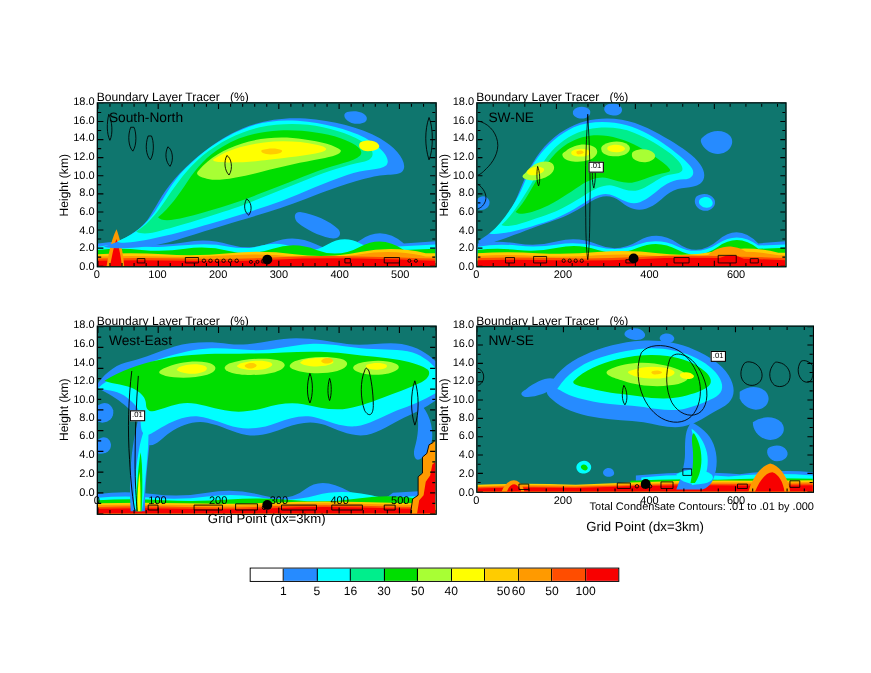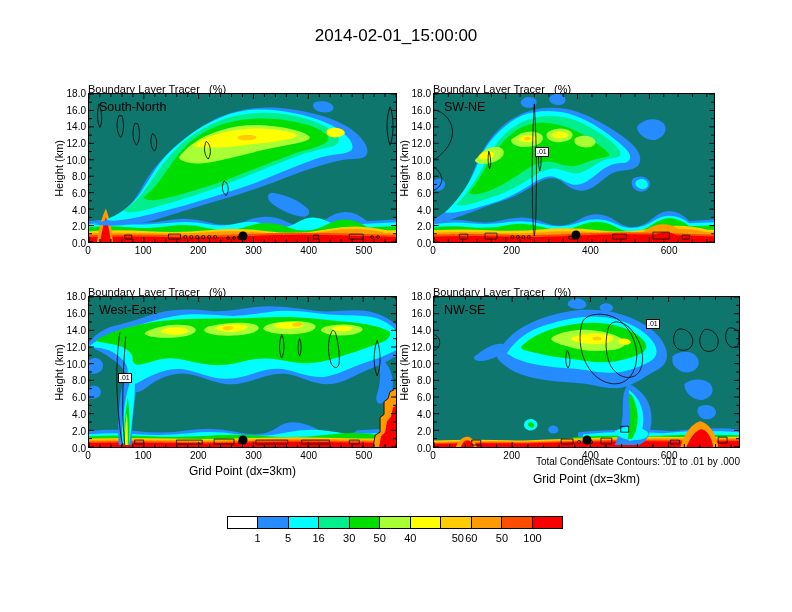--- a/index.html
+++ b/index.html
@@ -29,21 +29,20 @@
   #colorbar-labels span{position:absolute;transform:translateX(-50%);}
   .cBL{fill:#268BFF}.cCY{fill:#00FFFF}.cSG{fill:#00EE8C}.cGN{fill:#00DE00}.cYG{fill:#A8FF34}
   .cYL{fill:#FFFF00}.cGD{fill:#FFCC00}.cOR{fill:#FF9A00}.cRO{fill:#FF4D00}.cRD{fill:#F80000}
   .k{fill:none;stroke:#000;stroke-width:0.8;}
 </style>
 </head>
 <body>
 
 <div class="canvas">
 
-  <div class="title">2014-02-01_15:00:00</div>
 
   <div class="hdr" style="left:88px;top:57px">
     <div>Boundary Layer Tracer   (%)</div>
     <div>Total Condensate   (g/kg)</div>
   </div>
   <div class="ylab" style="left:52px;top:93px;height:150px">
       <span>Height (km)</span>
     </div>
   <div class="yt" style="left:62px;top:93px;height:150px">
       <span style="bottom: 0%;">0.0</span>
@@ -370,21 +369,21 @@
       <span style="bottom: 11.1111%;">2.0</span>
       <span style="bottom: 22.2222%;">4.0</span>
       <span style="bottom: 33.3333%;">6.0</span>
       <span style="bottom: 44.4444%;">8.0</span>
       <span style="bottom: 55.5556%;">10.0</span>
       <span style="bottom: 66.6667%;">12.0</span>
       <span style="bottom: 77.7778%;">14.0</span>
       <span style="bottom: 88.8889%;">16.0</span>
       <span style="bottom: 100%;">18.0</span>
     </div>
-  <div class="panel" id="panel-west-east" style="left:88px;top:296px;width:309px;height:152px">
+  <div class="panel" id="panel-west-east" style="left:88px;top:296px;width:309px;height:172px">
     <svg class="field" viewBox="0 0 309 152" preserveAspectRatio="none">
       <path class="cBL" d="M0,152 L0,136 Q25,133 50,136 T100,135 T150,137 T190,132 T230,134 T270,135 L309,133 L309,152 Z"></path>
       <path class="cCY" d="M0,152 L0,139 Q25,137 50,139 T100,138 T150,139 T200,137 T260,139 L309,137 L309,152 Z"></path>
       <path class="cGN" d="M0,152 L0,141 Q30,139.5 60,141 T120,140.5 T180,141 T240,139.5 T300,141 L309,141 L309,152 Z"></path>
       <path class="cGD" d="M0,152 L0,143.5 Q40,142.5 80,143.5 T160,143 T240,142.5 T309,143.5 L309,152 Z"></path>
       <path class="cOR" d="M0,152 L0,145 Q40,144 80,145 T160,144.5 T240,144 T309,145 L309,152 Z"></path>
       <path class="cRO" d="M0,152 L0,146.5 Q40,145.5 80,146.5 T160,146 T240,145.5 T309,146.5 L309,152 Z"></path>
       <path class="cRD" d="M0,152 L0,148 Q40,147 80,148 T160,147.5 T240,147 T309,148 L309,152 Z"></path>
       <path class="cBL" d="M0,46 C8,36 18,30 30,28 C44,25 56,20 70,16 C86,12 104,12 120,14 C136,16 152,12 170,10 C190,8 210,12 228,14 C246,16 262,12 278,14 C292,16 302,22 309,28 L309,60 C300,66 290,70 280,74 C268,79 258,86 246,88 C232,90 220,84 208,80 C196,76 184,78 172,82 C160,86 148,90 136,88 C124,86 112,80 100,78 C88,76 76,80 66,86 C58,91 52,98 46,96 C40,94 40,84 36,76 C33,70 28,66 22,62 C14,56 4,52 0,50 Z"></path>
       <path class="cBL" d="M292,60 C300,66 306,76 306,88 C306,98 300,106 294,108 C290,109 288,104 290,98 C293,90 294,78 292,70 Z"></path>

